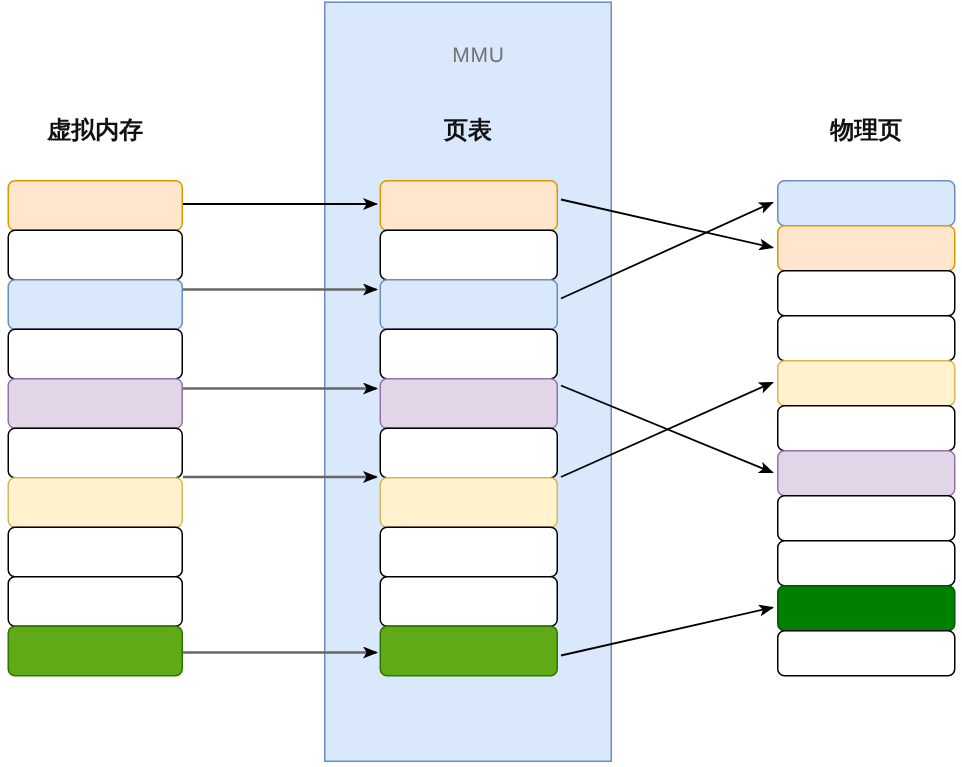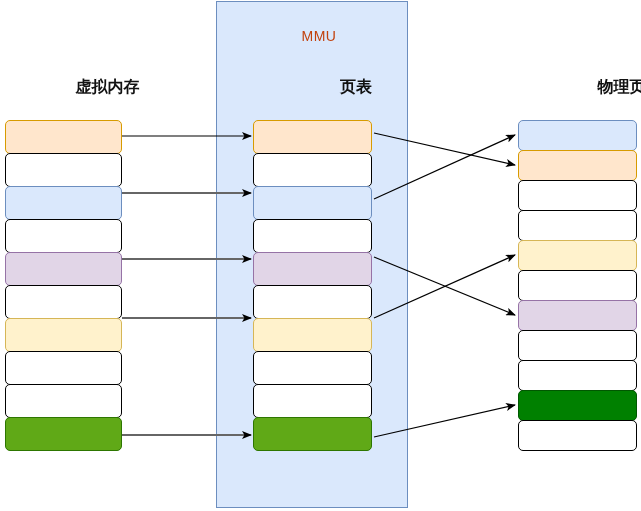--- a/index.html
+++ b/index.html
@@ -15,28 +15,28 @@
   
   #mmu-box{
     position:absolute;
     left:216px;top:1px;width:192px;height:507px;
     background:#DAE8FC;
     border:1px solid #6C8EBF;
     box-sizing:border-box;
   }
   #mmu-label{
     position:absolute;left:216px;top:28px;width:206px;
-    text-align:center;font-size:14px;color:#c2410c;
+    text-align:center;font-size:14px;color:#737373;
     letter-spacing:.5px;
   }
 
   
   .col-title{
     position:absolute;font-size:16px;font-weight:bold;color:#111111;
-    text-align:center;white-space:nowrap;margin-left:44px;
+    text-align:center;white-space:nowrap;
   }
   #title-virtual{left:0px;top:77px;width:127px;}
   #title-pagetable{left:216px;top:77px;width:192px;}
   #title-physical{left:515px;top:77px;width:125px;}
 
   
   .column{position:absolute;}
   .cell{
     position:absolute;left:0;
     box-sizing:border-box;

